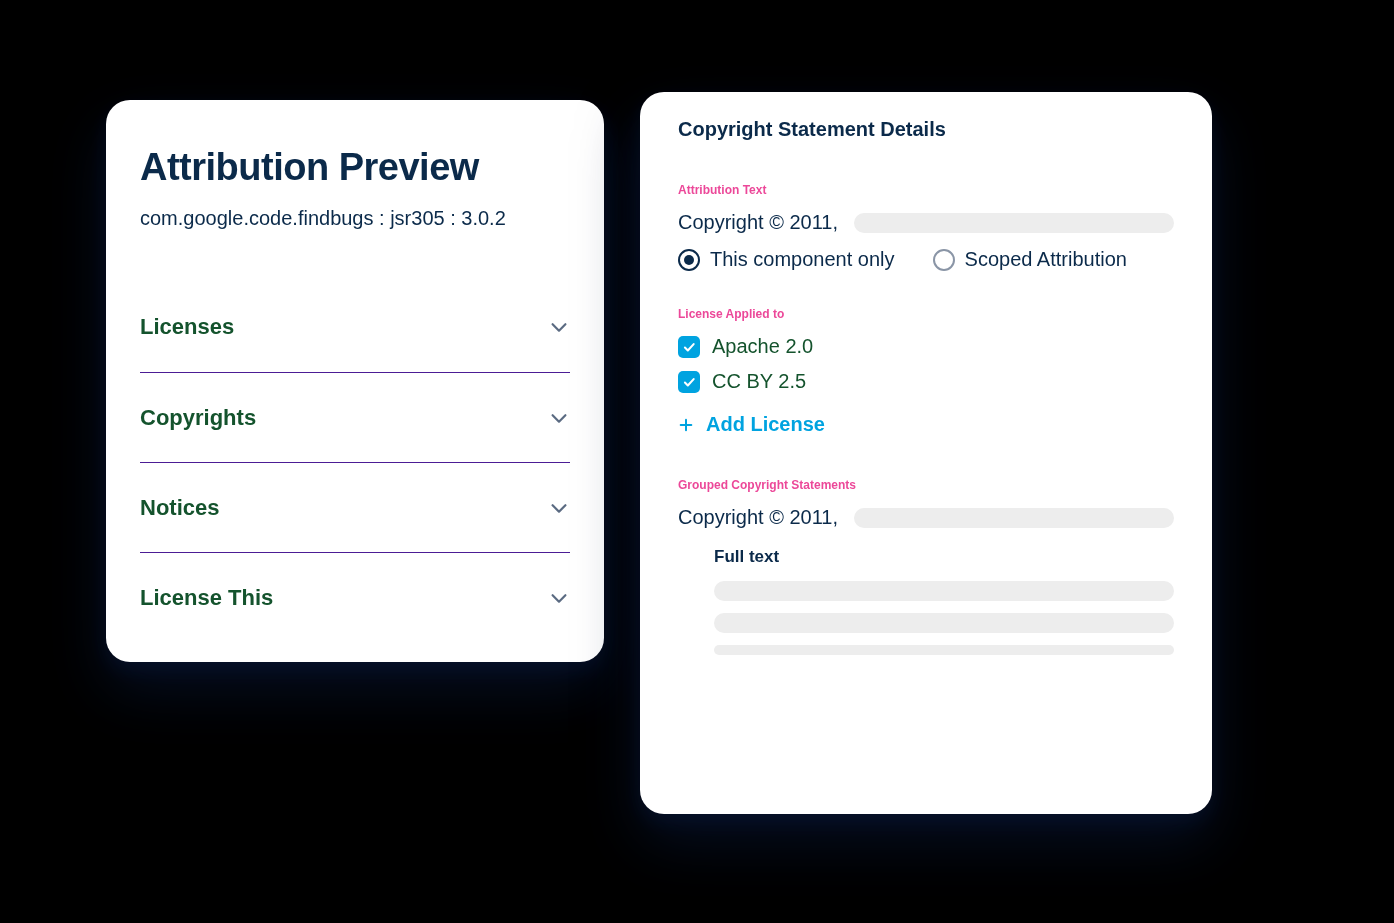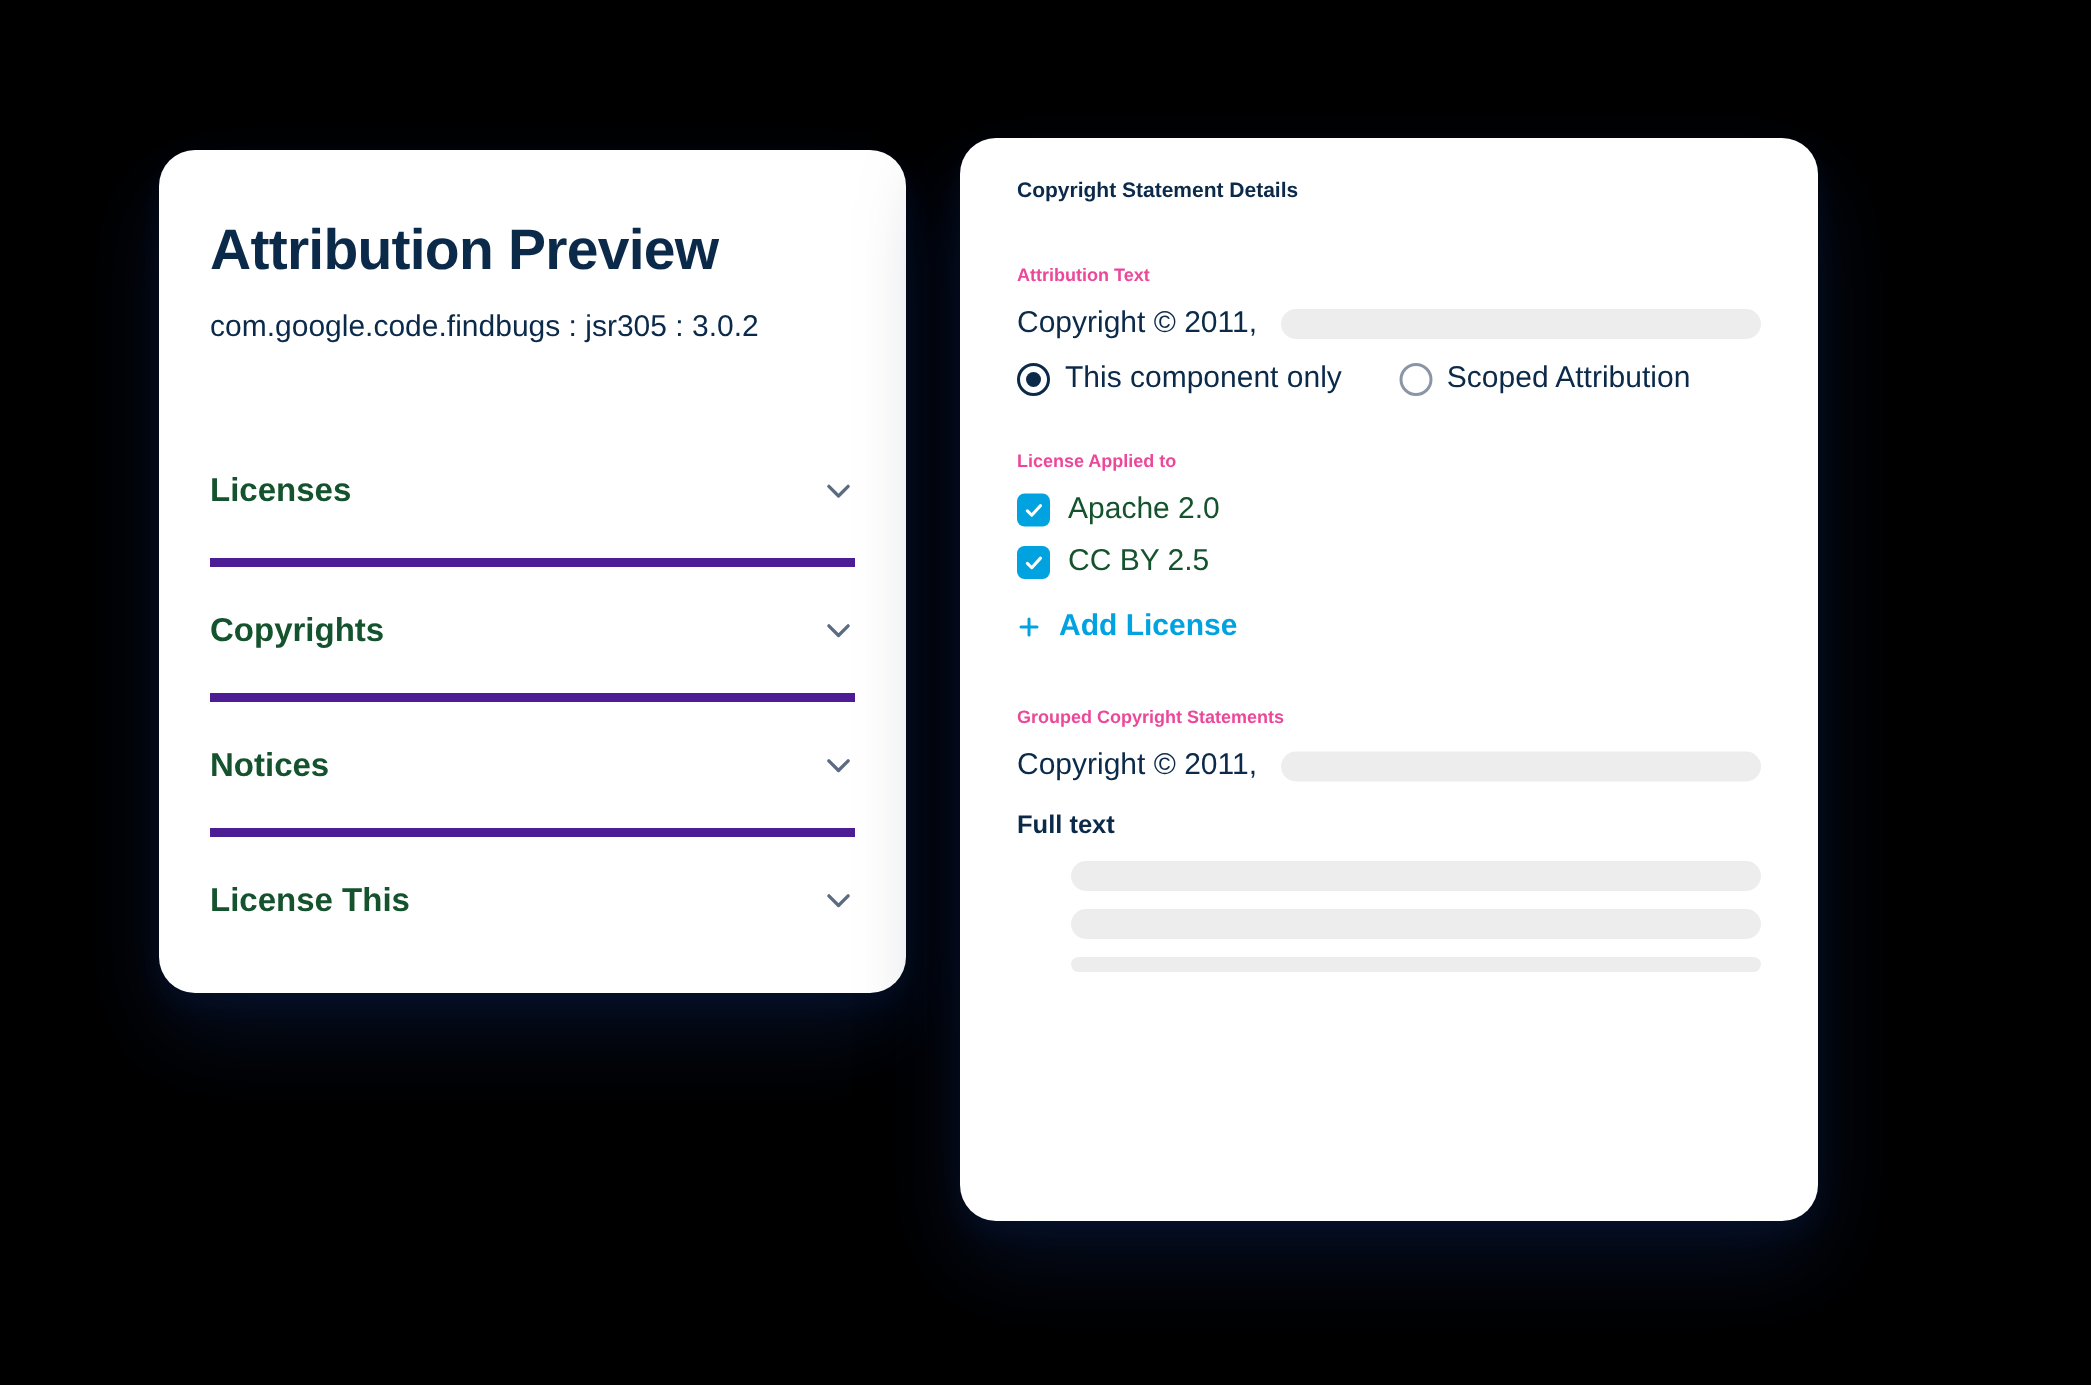--- a/index.html
+++ b/index.html
@@ -49,36 +49,36 @@
     color: #0b2a4a;
   }
   .accordion {
     margin-top: 52px;
   }
   .acc-item {
     display: flex;
     align-items: center;
     justify-content: space-between;
     height: 90px;
-    border-top: 6px solid #4c1d95;
+    border-top: 1px solid #4c1d95;
     cursor: pointer;
   }
   .acc-item:first-child { border-top: none; }
   .acc-label {
     font-size: 22px;
     font-weight: 700;
     color: #14532d;
   }
   .chevron {
     width: 22px;
     height: 22px;
     color: #5b6b82;
   }
   .section-title {
-    font-size: 14px;
+    font-size: 20px;
     font-weight: 700;
     color: #0b2a4a;
   }
   .label {
     font-size: 12px;
     font-weight: 700;
     color: #ec4899;
   }
   .body-text {
     font-size: 20px;
@@ -113,21 +113,21 @@
     flex-shrink: 0; color: #fff;
     cursor: pointer;
   }
   .check-label { font-size: 20px; color: #14532d; margin-left: 12px; }
   .link-action {
     display: flex; align-items: center; gap: 12px;
     color: #00a3e0; font-size: 20px; font-weight: 600;
     cursor: pointer;
   }
   .plus-icon { width: 16px; height: 16px; }
-  .fulltext-label { font-size: 17px; font-weight: 700; color: #0b2a4a; }
+  .fulltext-label { font-size: 17px; font-weight: 700; color: #0b2a4a; margin-left: 36px; }
 </style>
 </head>
 <body>
 
 <div class="canvas">
 
   <div class="panel panel-left">
     <div class="title">Attribution Preview</div>
     <div class="subtitle">com.google.code.findbugs : jsr305 : 3.0.2</div>
 

